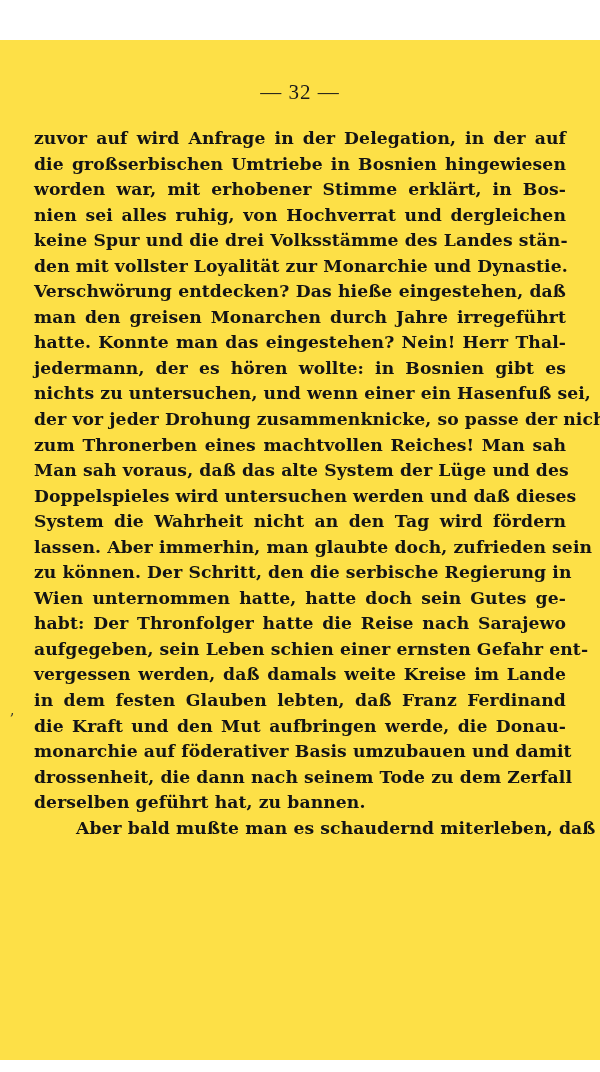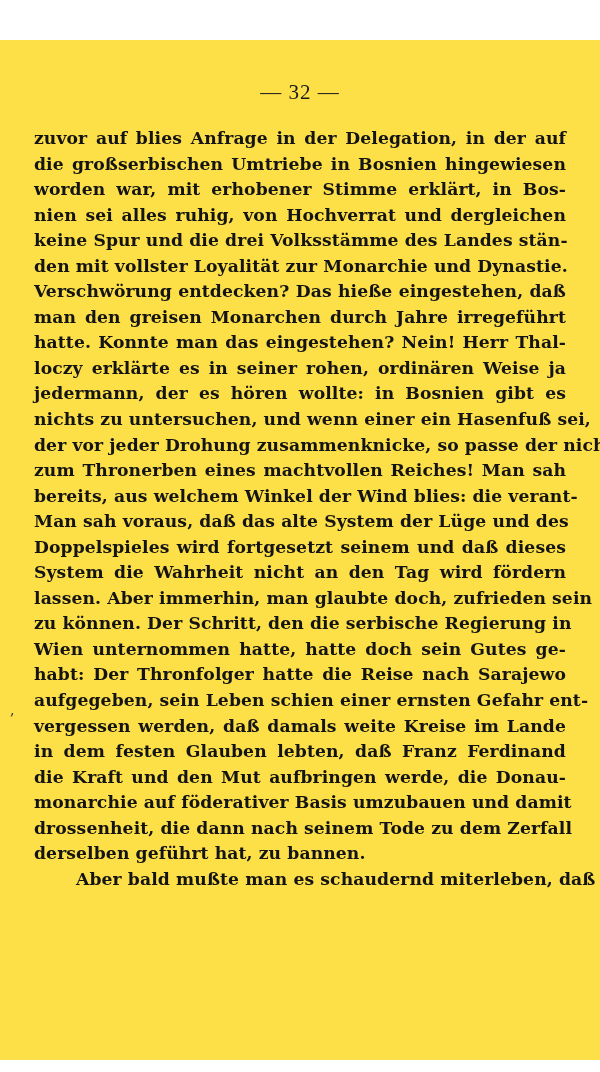--- a/index.html
+++ b/index.html
@@ -67,37 +67,35 @@
 </head>
 <body>
 
 <div class="page">
   <div class="page-number">— 32 —</div>
 
   <div class="margin-mark">,</div>
 
   <div class="text-block">
     <div>
-      <span class="line">zuvor auf blies Anfrage in der Delegation, in der auf</span>
+      <span class="line">zuvor auf wird Anfrage in der Delegation, in der auf</span>
       <span class="line">die großserbischen Umtriebe in Bosnien hingewiesen</span>
       <span class="line">worden war, mit erhobener Stimme erklärt, in Bos-</span>
       <span class="line">nien sei alles ruhig, von Hochverrat und dergleichen</span>
       <span class="line">keine Spur und die drei Volksstämme des Landes stän-</span>
       <span class="line">den mit vollster Loyalität zur Monarchie und Dynastie.</span>
       <span class="line">Verschwörung entdecken? Das hieße eingestehen, daß</span>
       <span class="line">man den greisen Monarchen durch Jahre irregeführt</span>
       <span class="line">hatte. Konnte man das eingestehen? Nein! Herr Thal-</span>
-      <span class="line">loczy erklärte es in seiner rohen, ordinären Weise ja</span>
       <span class="line">jedermann, der es hören wollte: in Bosnien gibt es</span>
       <span class="line">nichts zu untersuchen, und wenn einer ein Hasenfuß sei,</span>
       <span class="line">der vor jeder Drohung zusammenknicke, so passe der nicht</span>
       <span class="line">zum Thronerben eines machtvollen Reiches! Man sah</span>
-      <span class="line">bereits, aus welchem Winkel der Wind blies: die verant-</span>
       <span class="line">Man sah voraus, daß das alte System der Lüge und des</span>
-      <span class="line">Doppelspieles wird fortgesetzt seinem und daß dieses</span>
+      <span class="line">Doppelspieles wird untersuchen werden und daß dieses</span>
       <span class="line">System die Wahrheit nicht an den Tag wird fördern</span>
       <span class="line">lassen. Aber immerhin, man glaubte doch, zufrieden sein</span>
       <span class="line">zu können. Der Schritt, den die serbische Regierung in</span>
       <span class="line">Wien unternommen hatte, hatte doch sein Gutes ge-</span>
       <span class="line">habt: Der Thronfolger hatte die Reise nach Sarajewo</span>
       <span class="line">aufgegeben, sein Leben schien einer ernsten Gefahr ent-</span>
       <span class="line">vergessen werden, daß damals weite Kreise im Lande</span>
       <span class="line">in dem festen Glauben lebten, daß Franz Ferdinand</span>
       <span class="line">die Kraft und den Mut aufbringen werde, die Donau-</span>
       <span class="line">monarchie auf föderativer Basis umzubauen und damit</span>

